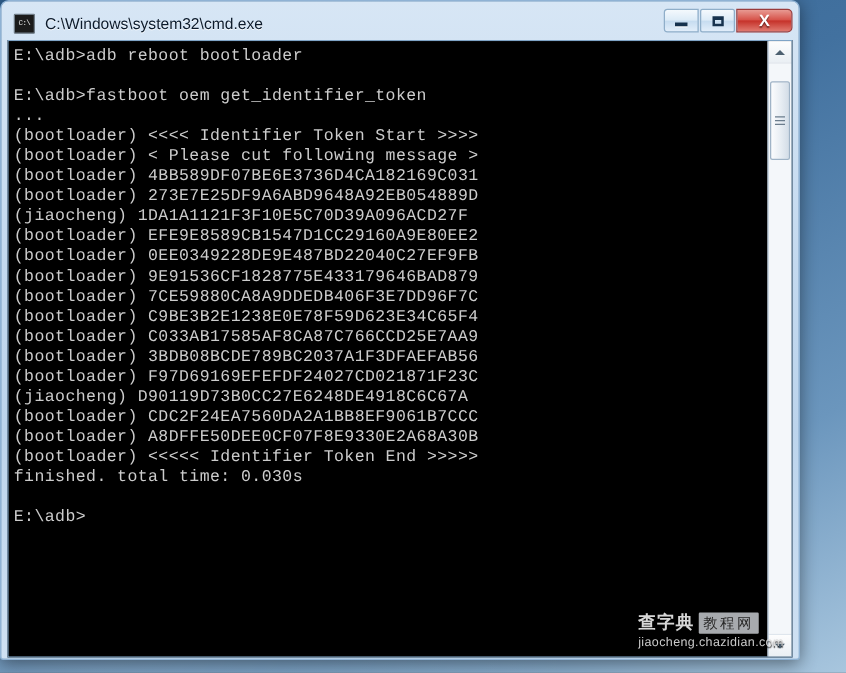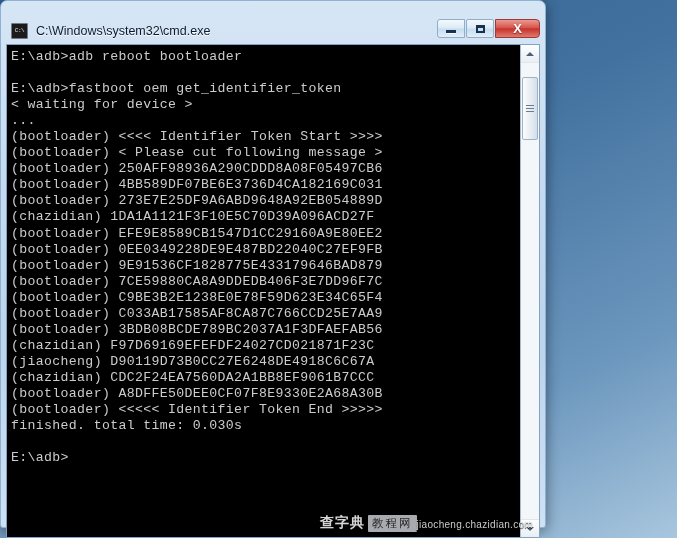--- a/index.html
+++ b/index.html
@@ -11,27 +11,27 @@
   }
   
   #desktop{
     position:absolute;inset:0;
     background:
       radial-gradient(ellipse at 12% 92%, rgba(255,255,255,.18), rgba(255,255,255,0) 45%),
       linear-gradient(155deg,#30608f 0%,#42719f 40%,#6b96bd 75%,#a8c6de 100%);
   }
   
   #window{
-    position:absolute;left:0;top:0;width:546px;height:528px;
+    position:absolute;left:0;top:0;width:640px;height:528px;
     border-radius:7px 7px 3px 3px;
     background:linear-gradient(180deg,#d7e6f5 0%,#c3d9ef 40%,#bcd4ec 65%,#cfe1f3 100%);
     border:1px solid #8fb2d4;
     box-shadow:0 3px 14px rgba(0,0,0,.45);
     box-sizing:border-box;
-    padding:16px 5px 5px 5px;
+    padding:4px 5px 5px 5px;
   }
   #titlebar{
     height:27px;position:relative;
     display:flex;align-items:center;
   }
   #titlebar-left{display:flex;align-items:center;padding-left:5px;}
   #app-icon{
     width:15px;height:14px;background:#1b1b1b;border:1px solid #6f7c87;
     border-radius:1px;display:flex;align-items:center;justify-content:center;
     font-family:"Liberation Mono",monospace;font-size:6px;color:#e8e8e8;
@@ -95,21 +95,21 @@
     position:absolute;left:1px;right:1px;top:14px;height:63px;
     background:linear-gradient(90deg,#fbfcfd,#e7edf3 55%,#d3dde7);
     border:1px solid #9fb3c6;border-radius:2px;box-sizing:border-box;
     display:flex;align-items:center;justify-content:center;
   }
   .grip{width:8px;}
   .grip i{display:block;height:1px;background:#6b7d8d;margin:2px 0;}
   
   #watermark{
     position:absolute;right:6px;bottom:5px;
-    display:flex;align-items:center;
+    display:flex;flex-direction:column;align-items:flex-start;
     opacity:.92;pointer-events:none;
   }
   #wm-row{display:flex;align-items:center;}
   #wm-cn{
     font-family:"DejaVu Sans",sans-serif;font-size:14px;font-weight:bold;
     color:#e9e9e9;text-shadow:0 1px 2px rgba(0,0,0,.9);letter-spacing:1px;
   }
   #wm-badge{
     margin-left:3px;padding:1px 4px;background:rgba(222,226,230,.82);
     color:#2c2c2c;font-family:Liberation Sans, sans-serif;font-size:11.5px;
@@ -145,38 +145,36 @@
       </div>
     </div>
   </div>
 
   <div id="client">
 
     <div id="console">
         <div class="line">E:\adb&gt;adb reboot bootloader</div>
         <div class="line blank"> </div>
         <div class="line">E:\adb&gt;fastboot oem get_identifier_token</div>
-        <div class="line">&lt; waiting for device &gt;</div>
         <div class="line">...</div>
         <div class="line">(bootloader) &lt;&lt;&lt;&lt; Identifier Token Start &gt;&gt;&gt;&gt;</div>
         <div class="line">(bootloader) &lt; Please cut following message &gt;</div>
-        <div class="line">(bootloader) 250AFF98936A290CDDD8A08F05497CB6</div>
         <div class="line">(bootloader) 4BB589DF07BE6E3736D4CA182169C031</div>
         <div class="line">(bootloader) 273E7E25DF9A6ABD9648A92EB054889D</div>
-        <div class="line">(chazidian) 1DA1A1121F3F10E5C70D39A096ACD27F</div>
+        <div class="line">(jiaocheng) 1DA1A1121F3F10E5C70D39A096ACD27F</div>
         <div class="line">(bootloader) EFE9E8589CB1547D1CC29160A9E80EE2</div>
         <div class="line">(bootloader) 0EE0349228DE9E487BD22040C27EF9FB</div>
         <div class="line">(bootloader) 9E91536CF1828775E433179646BAD879</div>
         <div class="line">(bootloader) 7CE59880CA8A9DDEDB406F3E7DD96F7C</div>
         <div class="line">(bootloader) C9BE3B2E1238E0E78F59D623E34C65F4</div>
         <div class="line">(bootloader) C033AB17585AF8CA87C766CCD25E7AA9</div>
         <div class="line">(bootloader) 3BDB08BCDE789BC2037A1F3DFAEFAB56</div>
-        <div class="line">(chazidian) F97D69169EFEFDF24027CD021871F23C</div>
+        <div class="line">(bootloader) F97D69169EFEFDF24027CD021871F23C</div>
         <div class="line">(jiaocheng) D90119D73B0CC27E6248DE4918C6C67A</div>
-        <div class="line">(chazidian) CDC2F24EA7560DA2A1BB8EF9061B7CCC</div>
+        <div class="line">(bootloader) CDC2F24EA7560DA2A1BB8EF9061B7CCC</div>
         <div class="line">(bootloader) A8DFFE50DEE0CF07F8E9330E2A68A30B</div>
         <div class="line">(bootloader) &lt;&lt;&lt;&lt;&lt; Identifier Token End &gt;&gt;&gt;&gt;&gt;</div>
         <div class="line">finished. total time: 0.030s</div>
         <div class="line blank"> </div>
         <div class="line">E:\adb&gt;</div>
       </div>
 
     <div id="scrollbar">
       <div class="sb-arrow">
         <span class="tri-up"></span>

